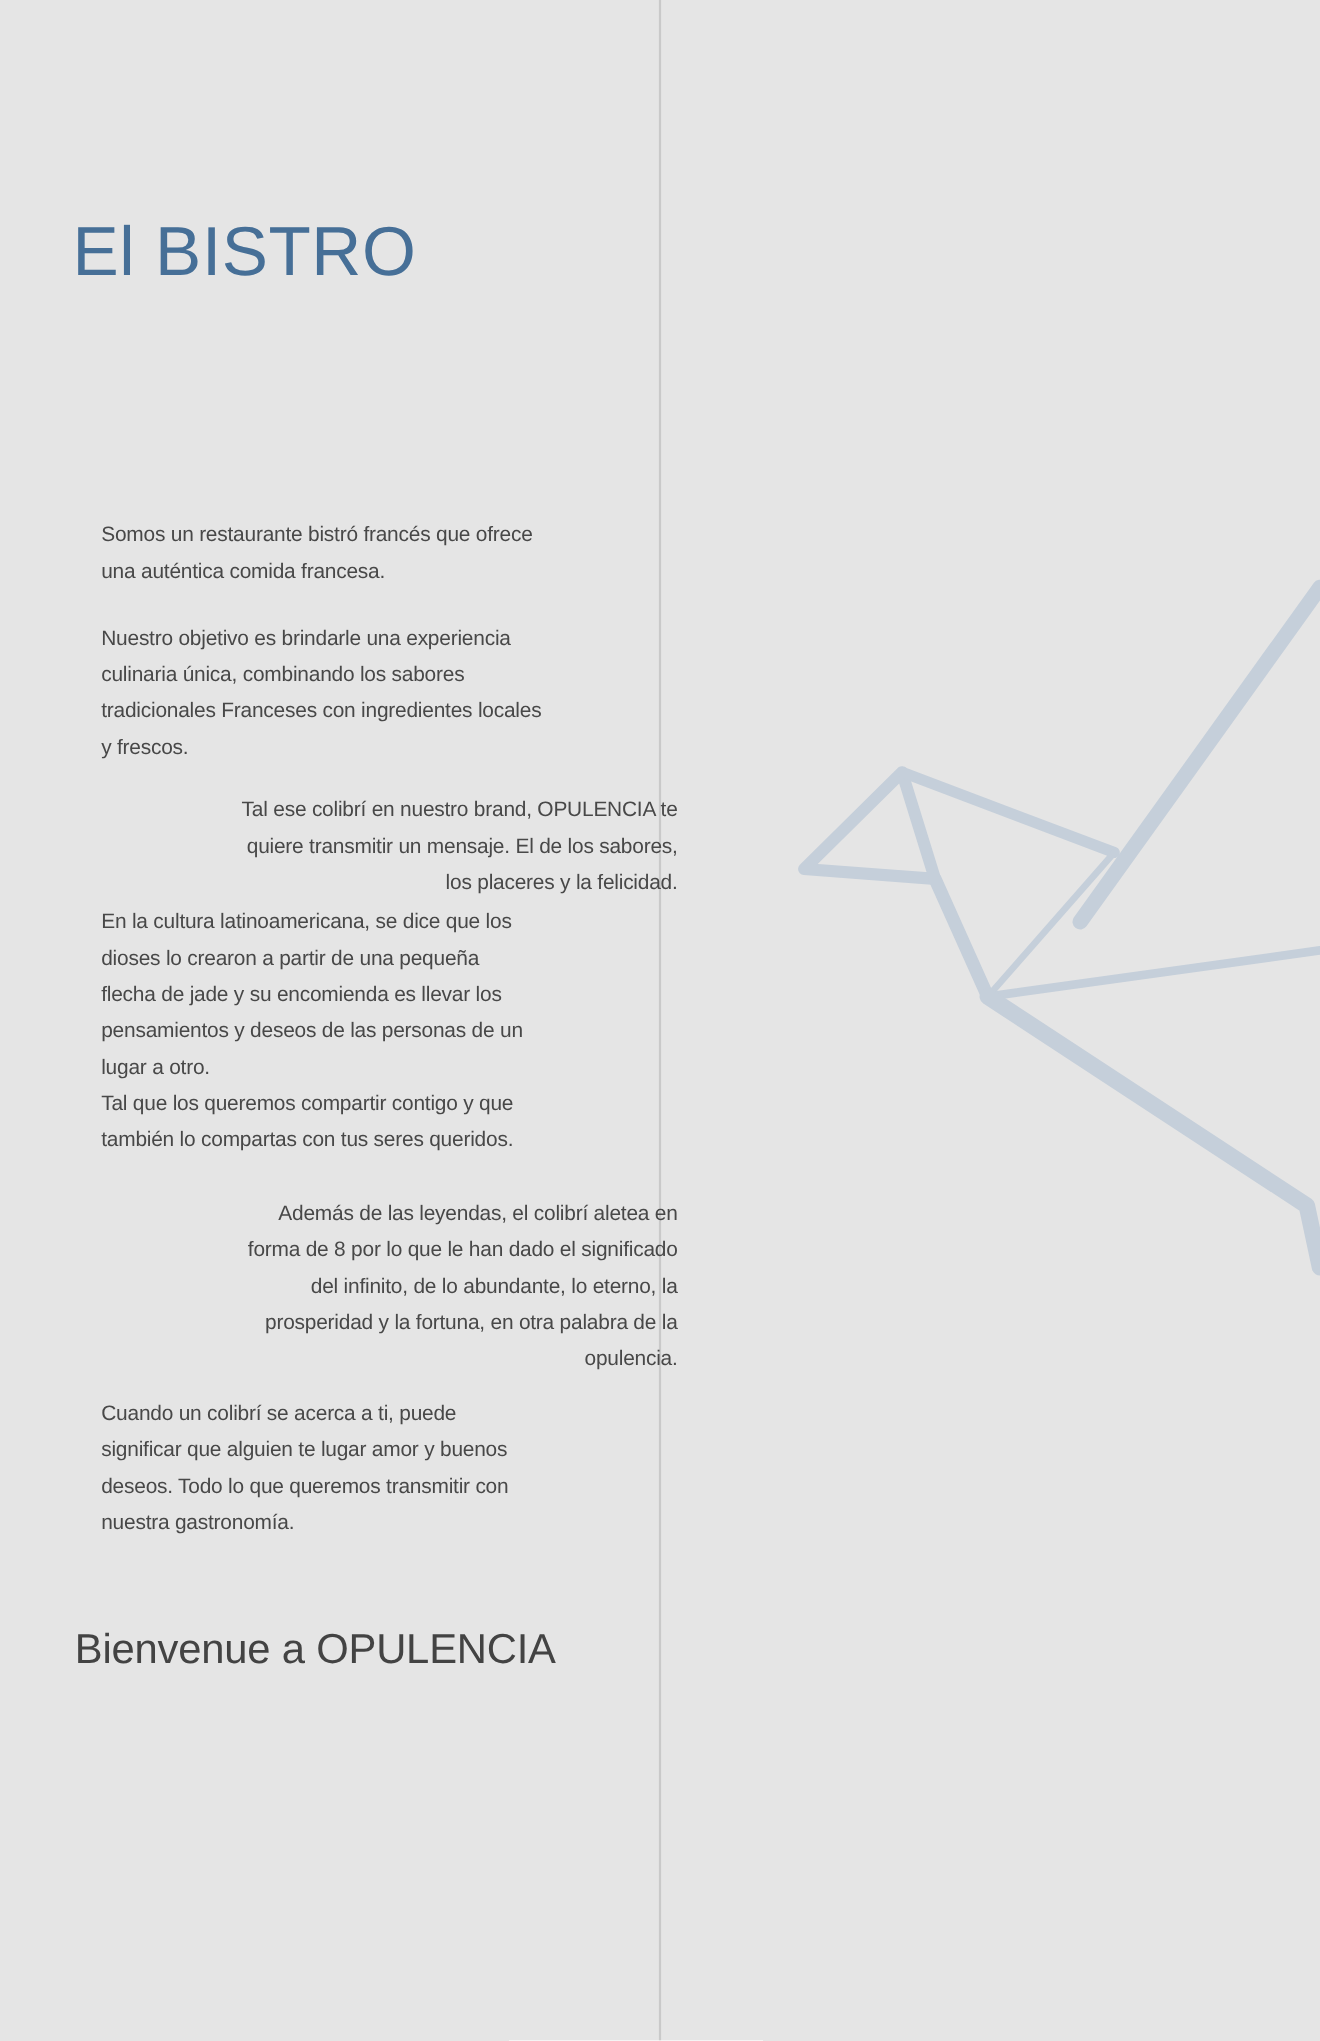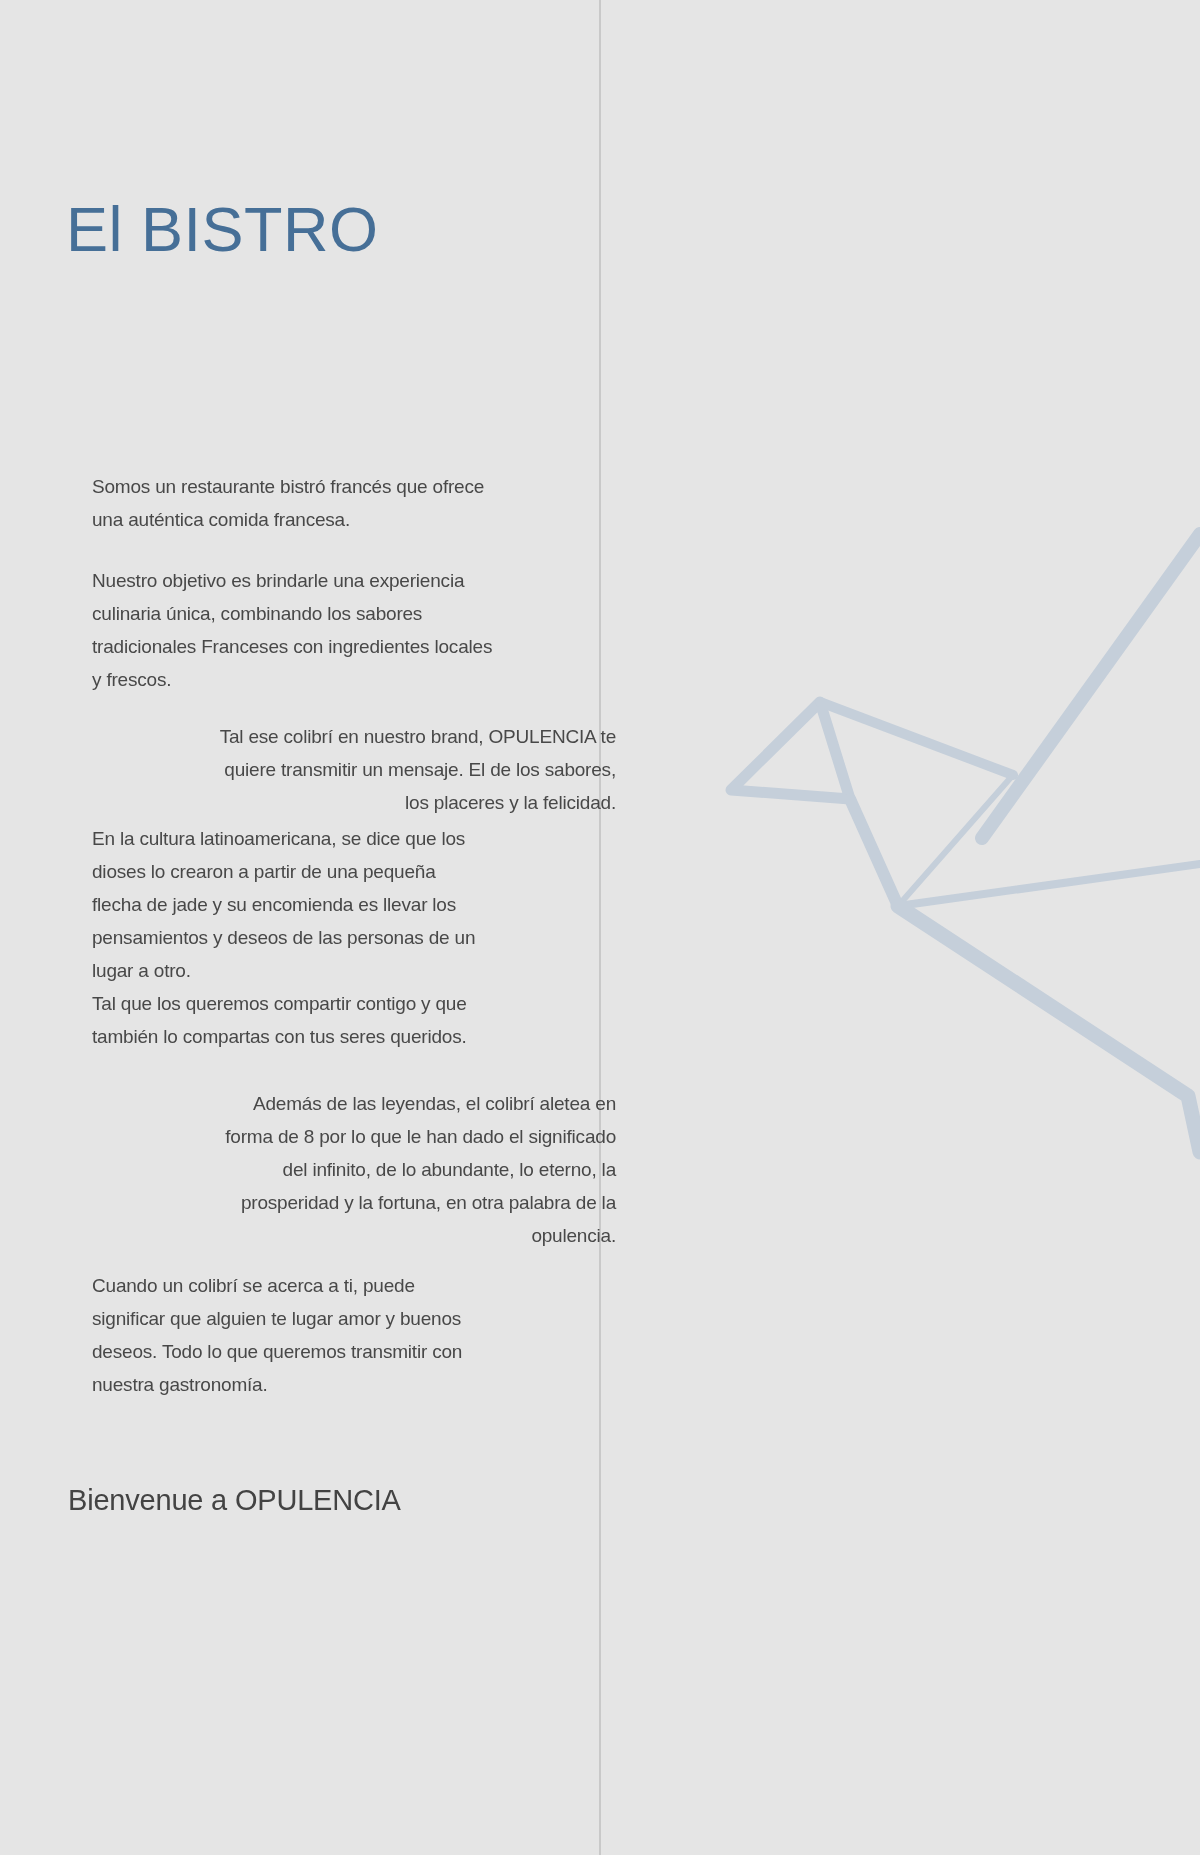--- a/index.html
+++ b/index.html
@@ -42,21 +42,21 @@
   }
   .p0 { top: 470px; }
   .p1 { top: 564px; }
   .p2 { top: 720px; text-align: right; }
   .p3 { top: 822px; }
   .p4 { top: 1087px; text-align: right; }
   .p5 { top: 1269px; }
   .welcome {
     position: absolute;
     left: 68px; top: 1482px;
-    font-size: 29px;
+    font-size: 38px;
     line-height: 36px;
     letter-spacing: -0.2px;
     color: #434343;
   }
   .bird-svg {
     position: absolute;
     left: 0; top: 0;
     width: 1200px; height: 1855px;
     pointer-events: none;
   }

